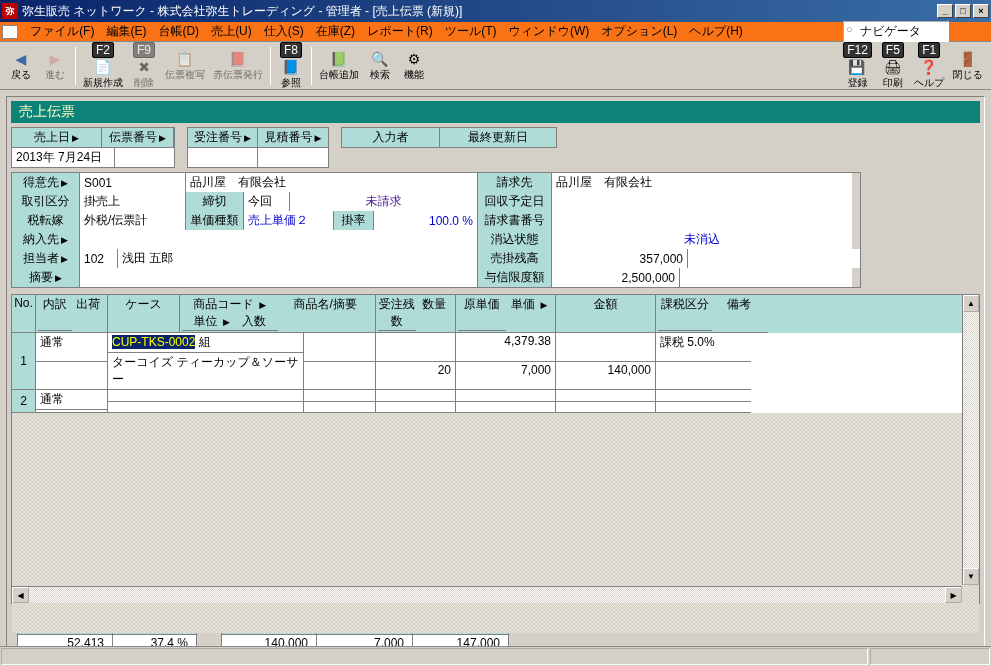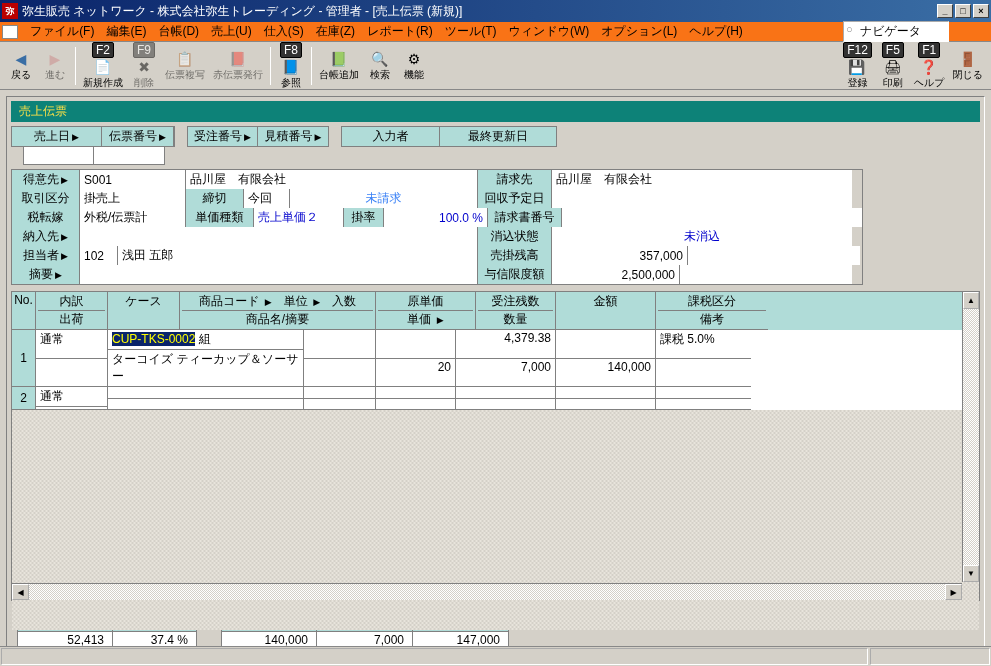--- a/index.html
+++ b/index.html
@@ -20,33 +20,33 @@
 .tbtn { display: flex; flex-direction: column; align-items: center; justify-content: center; padding: 1px 4px; min-width: 34px; cursor: pointer; }
 .tbtn .tkey { background: #333; color: white; font-size: 12px; padding: 0 3px; border-radius: 2px; border: 1px solid #000; }
 .tbtn .ticon { width: 20px; height: 18px; display: flex; align-items: center; justify-content: center; font-size: 14px; }
 .tbtn .tlabel { font-size: 10px; white-space: nowrap; }
 .tsep { width: 1px; height: 38px; background: #888; border-right: 1px solid #fff; margin: 0 3px; }
 .tbtn.disabled { opacity: 0.5; }
 .tspacer { flex: 1; }
 
 .workspace { padding: 6px; background: #d4d0c8; }
 .panel { border: 1px solid #808080; border-right-color: #fff; border-bottom-color: #fff; padding: 4px; background: #d4d0c8; }
-.section-title { background: #0d8278; color: #fde047; padding: 2px 8px; font-size: 12px; }
+.section-title { background: #0d8278; color: #fef9c3; padding: 2px 8px; font-size: 14px; }
 
 .formrow { display: flex; margin-top: 4px; }
 .fg { border: 1px solid #808080; display: flex; }
 .fcell { border-right: 1px solid #808080; padding: 1px 4px; background: #fff; min-height: 17px; font-size: 12px; display: flex; align-items: center; }
 .flabel { background: #b0dcd8; justify-content: center; }
 .fval { background: #fff; }
 .arrow-r { font-size: 9px; color: black; margin-left: 2px; }
 
 .grid-wrap { margin-top: 6px; border: 1px solid #808080; background: #fff; position: relative; }
 .ghead { display: flex; background: #b0dcd8; }
 .gh { border-right: 1px solid #808080; border-bottom: 1px solid #808080; padding: 1px 2px; text-align: center; font-size: 12px; }
-.gh-split { display: flex; flex-direction: column; }
+.gh-split { display: flex; }
 .gh-split > div { flex: 1; }
 .gh-split > div:first-child { border-bottom: 1px solid #808080; }
 .grow { display: flex; background: #fff; }
 .gc { border-right: 1px solid #808080; border-bottom: 1px solid #808080; padding: 1px 4px; font-size: 12px; min-height: 17px; }
 .gc-split { display: flex; flex-direction: column; padding: 0; }
 .gc-split > div { flex: 1; padding: 1px 4px; }
 .gc-split > div:first-child { border-bottom: 1px solid #808080; }
 .gno { background: #b0dcd8; text-align: center; justify-content: center; display: flex; align-items: center; }
 .gempty { height: 220px; background: repeating-conic-gradient(#d4d0c8 0% 25%, #e8e4dc 0% 50%) 50% / 4px 4px; }
 .selected-cell { background: #0a246a; color: yellow; }
@@ -59,21 +59,21 @@
 
 .summary { display: flex; margin-top: 10px; gap: 24px; padding-left: 6px; }
 .sbox { border: 1px solid #808080; }
 .sbox .sh { background: #b0dcd8; text-align: center; padding: 1px 8px; border-bottom: 1px solid #808080; }
 .sbox .sv { background: #fff; text-align: right; padding: 1px 8px; }
 
 .statusbar { position: fixed; bottom: 0; left: 0; right: 0; height: 20px; background: #d4d0c8; border-top: 1px solid #888; display:flex; }
 .statusbar > div { border: 1px inset #fff; margin: 1px; }
 
 .txt-blue { color: #0000cc; }
-.txt-red { color: #3b82f6; text-align: right; }
+.txt-red { color: #4c1d95; text-align: right; }
 .tar { text-align: right; justify-content: flex-end; }
 </style>
 </head>
 <body>
 
 <div class="titlebar">
   <div class="titlebar-icon">弥</div>
   <div class="titlebar-text">弥生販売 ネットワーク - 株式会社弥生トレーディング - 管理者 - [売上伝票 (新規)]</div>
   <div class="wbtn">_</div>
   <div class="wbtn">□</div>
@@ -190,20 +190,24 @@
             <span>見積番号</span>
             <span class="arrow-r">▶</span>
           </div>
   </div>
   <div class="fg" style="margin-left:12px">
     <div class="fcell flabel" style="width:98px">入力者</div>
     <div class="fcell flabel" style="width:116px;border-right:none">最終更新日</div>
   </div>
 </div>
 <div class="formrow" style="margin-top:0">
+  <div class="fg" style="border-top:none">
+    <div class="fcell fval" style="width:103px">2013年 7月24日</div>
+    <div class="fcell fval" style="width:59px;border-right:none"></div>
+  </div>
   <div class="fg" style="margin-left:12px;border-top:none">
     <div class="fcell fval" style="width:70px"></div>
     <div class="fcell fval" style="width:70px;border-right:none"></div>
   </div>
 </div>
 
 <div class="formrow">
  <div class="fg" style="flex-direction:column">
   <div style="display:flex">
     <div class="fcell flabel" style="width:68px">
@@ -220,21 +224,21 @@
     <div class="fcell fval" style="width:106px">掛売上</div>
     <div class="fcell flabel" style="width:58px">締切</div>
     <div class="fcell fval" style="width:46px">今回</div>
     <div class="fcell fval txt-red" style="width:188px;justify-content:center">未請求</div>
     <div class="fcell flabel" style="width:74px">回収予定日</div>
     <div class="fcell fval" style="width:300px;border-right:none"></div>
   </div>
   <div style="display:flex">
     <div class="fcell flabel" style="width:68px">税転嫁</div>
     <div class="fcell fval" style="width:106px">外税/伝票計</div>
-    <div class="fcell flabel" style="width:68px">単価種類</div>
+    <div class="fcell flabel" style="width:58px">単価種類</div>
     <div class="fcell fval txt-blue" style="width:90px">売上単価２</div>
     <div class="fcell flabel" style="width:40px">掛率</div>
     <div class="fcell fval txt-blue tar" style="width:104px">100.0 %</div>
     <div class="fcell flabel" style="width:74px">請求書番号</div>
     <div class="fcell fval" style="width:300px;border-right:none"></div>
   </div>
   <div style="display:flex">
     <div class="fcell flabel" style="width:68px">
               <span>納入先</span>
               <span class="arrow-r">▶</span>
@@ -272,27 +276,27 @@
     <div class="gh" style="width:24px">No.</div>
     <div class="gh gh-split" style="width:72px">
             <div>内訳</div>
             <div>出荷</div>
           </div>
     <div class="gh" style="width:72px">ケース</div>
     <div class="gh gh-split" style="width:196px">
             <div><span>商品コード</span> <span class="arrow-r">▶</span>　<span>単位</span> <span class="arrow-r">▶</span>　<span>入数</span></div>
             <div>商品名/摘要</div>
           </div>
+    <div class="gh gh-split" style="width:80px">
+            <div>受注残数</div>
+            <div>数量</div>
+          </div>
     <div class="gh gh-split" style="width:100px">
             <div>原単価</div>
             <div><span>単価</span> <span class="arrow-r">▶</span></div>
-          </div>
-    <div class="gh gh-split" style="width:80px">
-            <div>受注残数</div>
-            <div>数量</div>
           </div>
     <div class="gh" style="width:100px">金額</div>
     <div class="gh gh-split" style="width:112px;border-right:none">
             <div>課税区分</div>
             <div>備考</div>
           </div>
   </div>
 
   <div class="grow">
     <div class="gc gno" style="width:24px">1</div>

